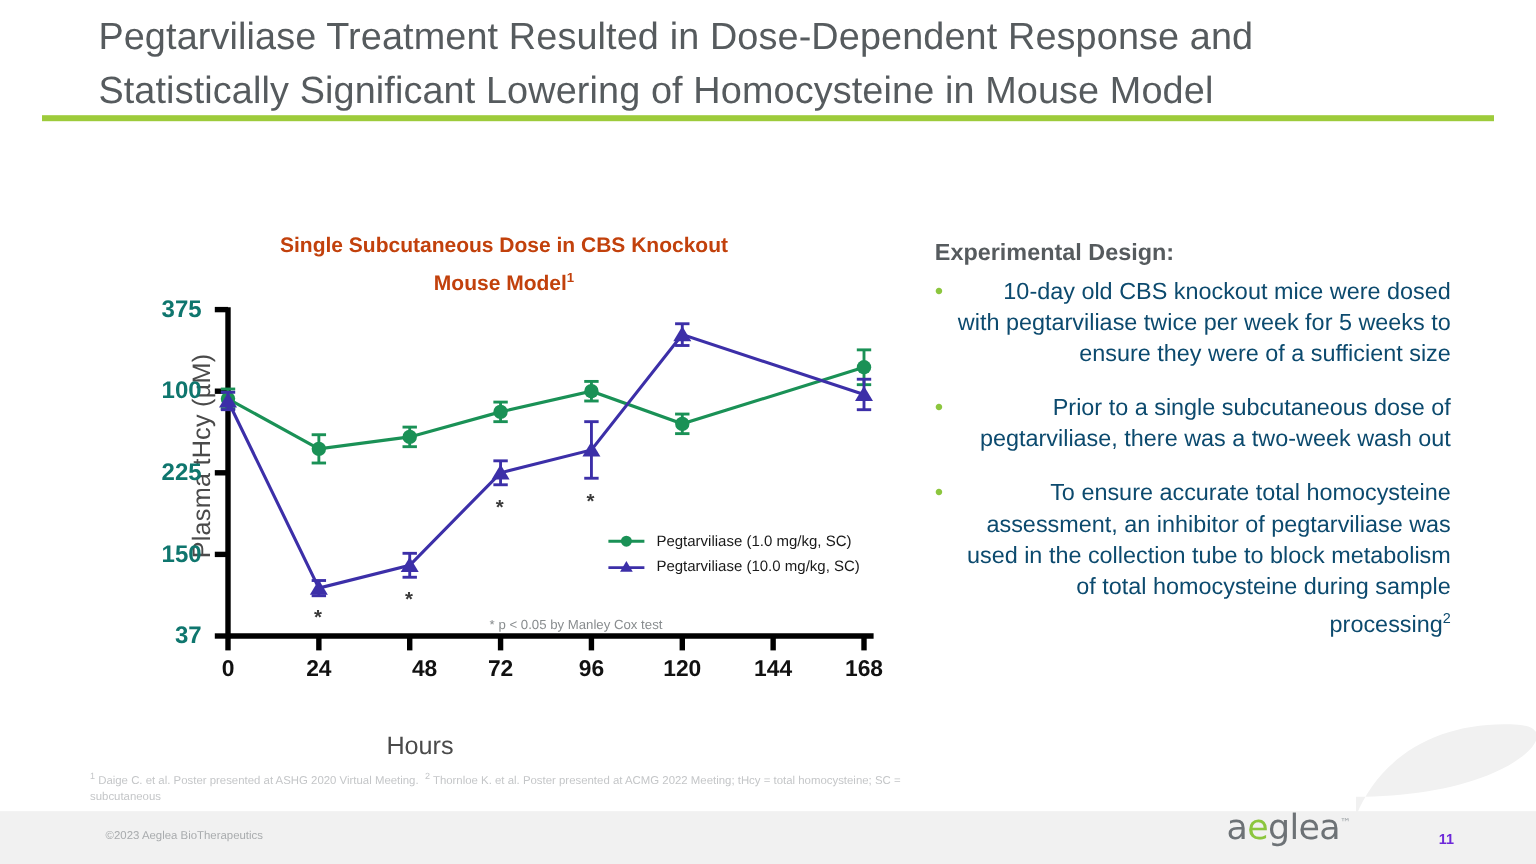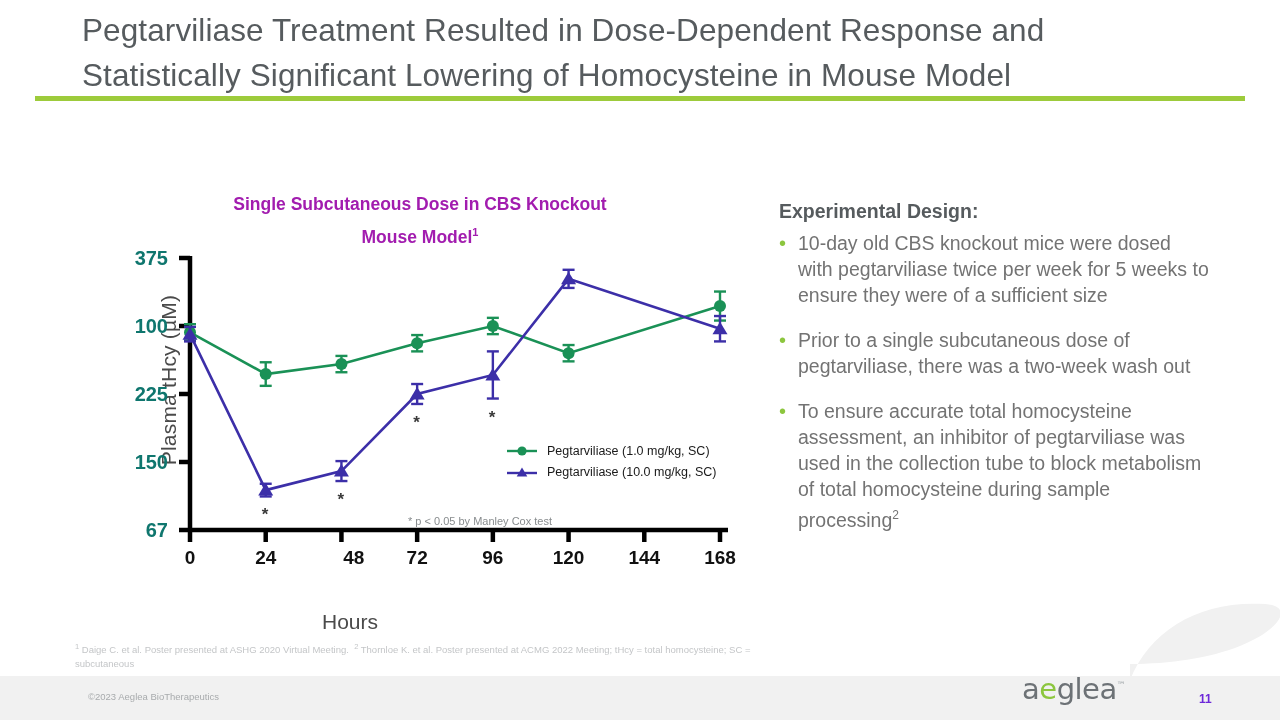--- a/index.html
+++ b/index.html
@@ -18,21 +18,21 @@
     letter-spacing:.1px;white-space:pre-line;
   }
   .title-rule{
     position:absolute;left:35px;top:96px;width:1210px;height:5px;background:#9dcb3b;
   }
 
   
   .chart-panel{position:absolute;left:120px;top:190px;width:620px;height:400px;}
   .chart-title{
     position:absolute;left:90px;top:0;width:420px;text-align:center;
-    color:#a21caf;font-weight:bold;font-size:17.5px;line-height:28px;
+    color:#c2410c;font-weight:bold;font-size:17.5px;line-height:28px;
   }
   .chart-title sup{font-size:11px;vertical-align:super;}
 
   .plot{position:absolute;left:0;top:60px;width:620px;height:340px;}
   .axis-title-y{
     position:absolute;left:-66px;top:118px;width:230px;text-align:center;
     transform:rotate(-90deg);transform-origin:center center;
     font-size:21px;color:#4a4a4a;letter-spacing:.2px;
   }
   .axis-title-x{
@@ -61,21 +61,21 @@
   .legend-label{font-size:12.5px;color:#1a1a1a;white-space:nowrap;font-family:"Liberation Sans",sans-serif;}
 
   
   .right-col{position:absolute;left:779px;top:200px;width:430px;}
   .exp-head{font-size:19.5px;font-weight:bold;color:#565b5e;margin-bottom:7px;}
   .bullet{display:flex;margin-bottom:19px;}
   .bullet-dot{
     color:#8cc63e;font-size:20px;line-height:26px;margin-right:9px;flex:0 0 auto;
     width:10px;
   }
-  .bullet-text{font-size:19.5px;line-height:26px;color:#737373;}
+  .bullet-text{font-size:19.5px;line-height:26px;color:#0c4a6e;text-align:right;}
   .bullet-text sup{font-size:12px;vertical-align:super;}
 
   
   .footnote{
     position:absolute;left:75px;top:640px;width:730px;
     font-size:9.5px;line-height:14px;color:#c4c6c8;
   }
   .footnote sup{font-size:7.5px;vertical-align:super;}
   .footer-bar{
     position:absolute;left:0;top:676px;width:1280px;height:44px;background:#f1f1f1;
@@ -107,21 +107,21 @@
 
   <div class="chart-panel">
     <div class="chart-title">
       <span>Single Subcutaneous Dose in CBS Knockout Mouse Model</span><sup>1</sup>
     </div>
 
     <div class="plot">
       <div class="axis-title-y">Plasma tHcy (µM)</div>
       <div class="axis-title-x">Hours</div>
       <div id="ytick-holder">
-          <div class="ytick-label" style="left: -8px; top: 270px;">67</div>
+          <div class="ytick-label" style="left: -8px; top: 270px;">37</div>
           <div class="ytick-label" style="left: -8px; top: 202px;">150</div>
           <div class="ytick-label" style="left: -8px; top: 134px;">225</div>
           <div class="ytick-label" style="left: -8px; top: 66px;">100</div>
           <div class="ytick-label" style="left: -8px; top: -2px;">375</div>
         </div>
       <div id="xtick-holder">
           <div class="xtick-label" style="left: 47px; top: 298px;">0</div>
           <div class="xtick-label" style="left: 122.714px; top: 298px;">24</div>
           <div class="xtick-label" style="left: 198.429px; top: 298px; text-align: right;">48</div>
           <div class="xtick-label" style="left: 274.143px; top: 298px;">72</div>

